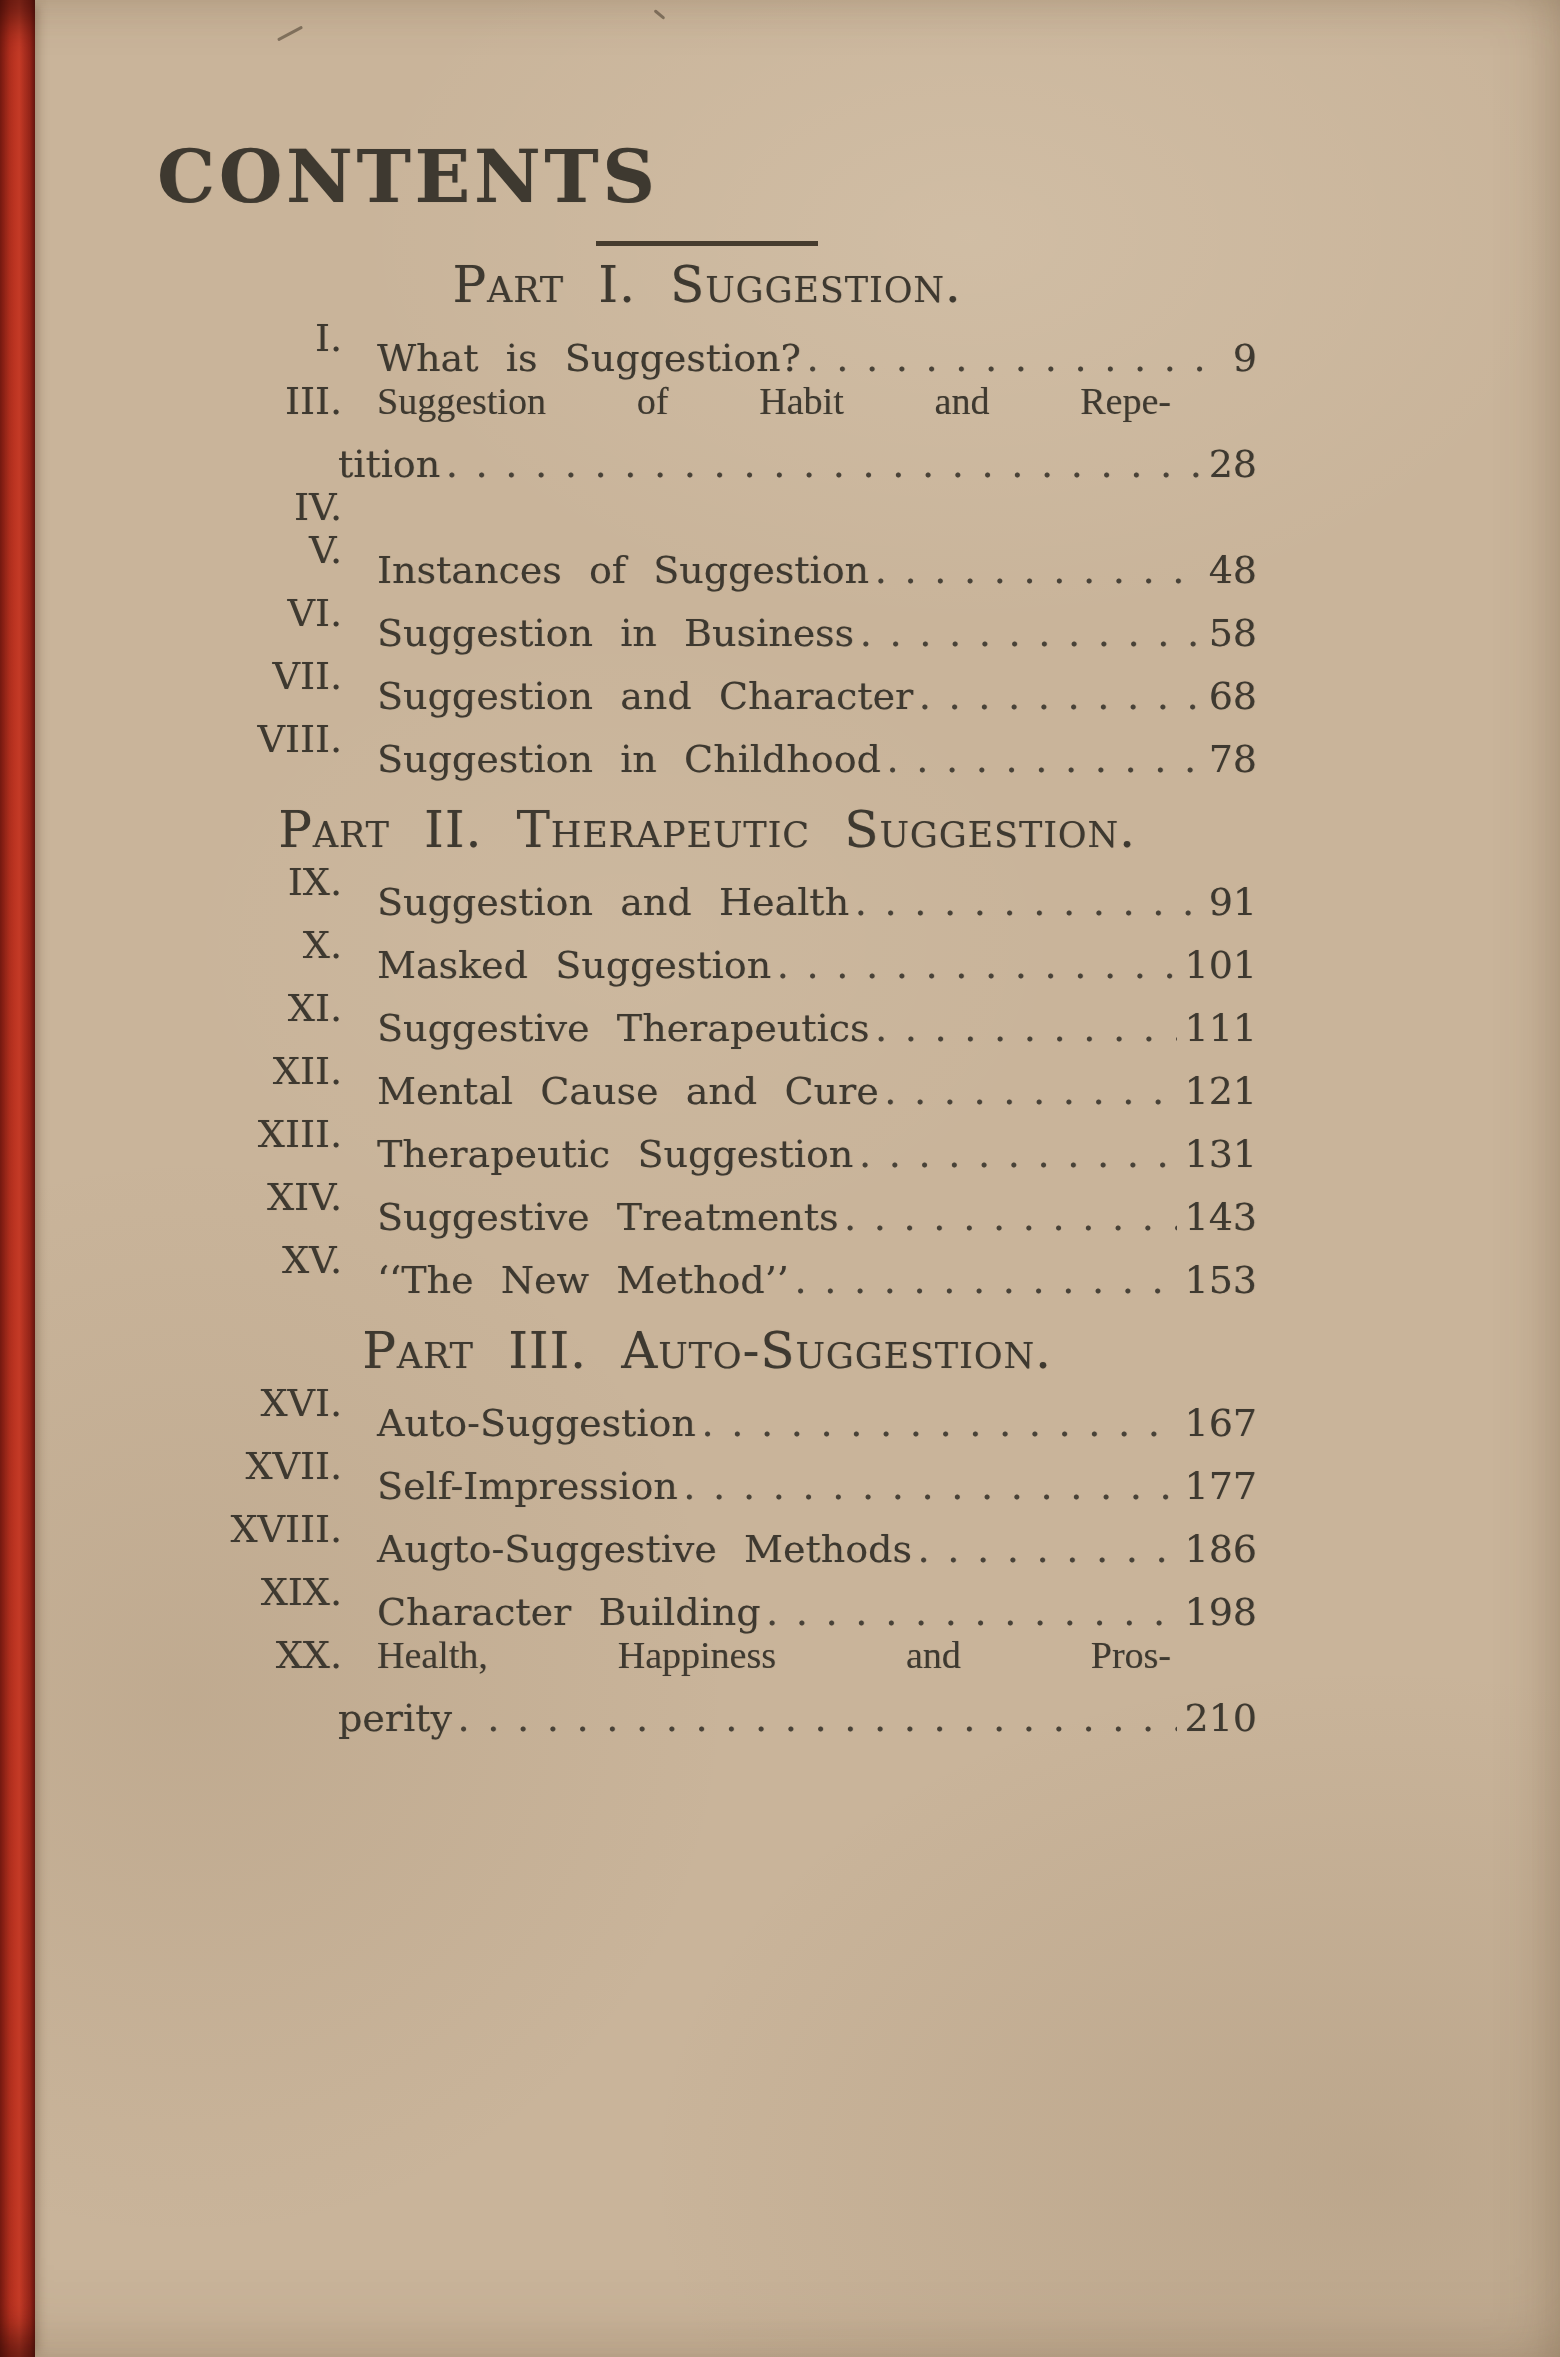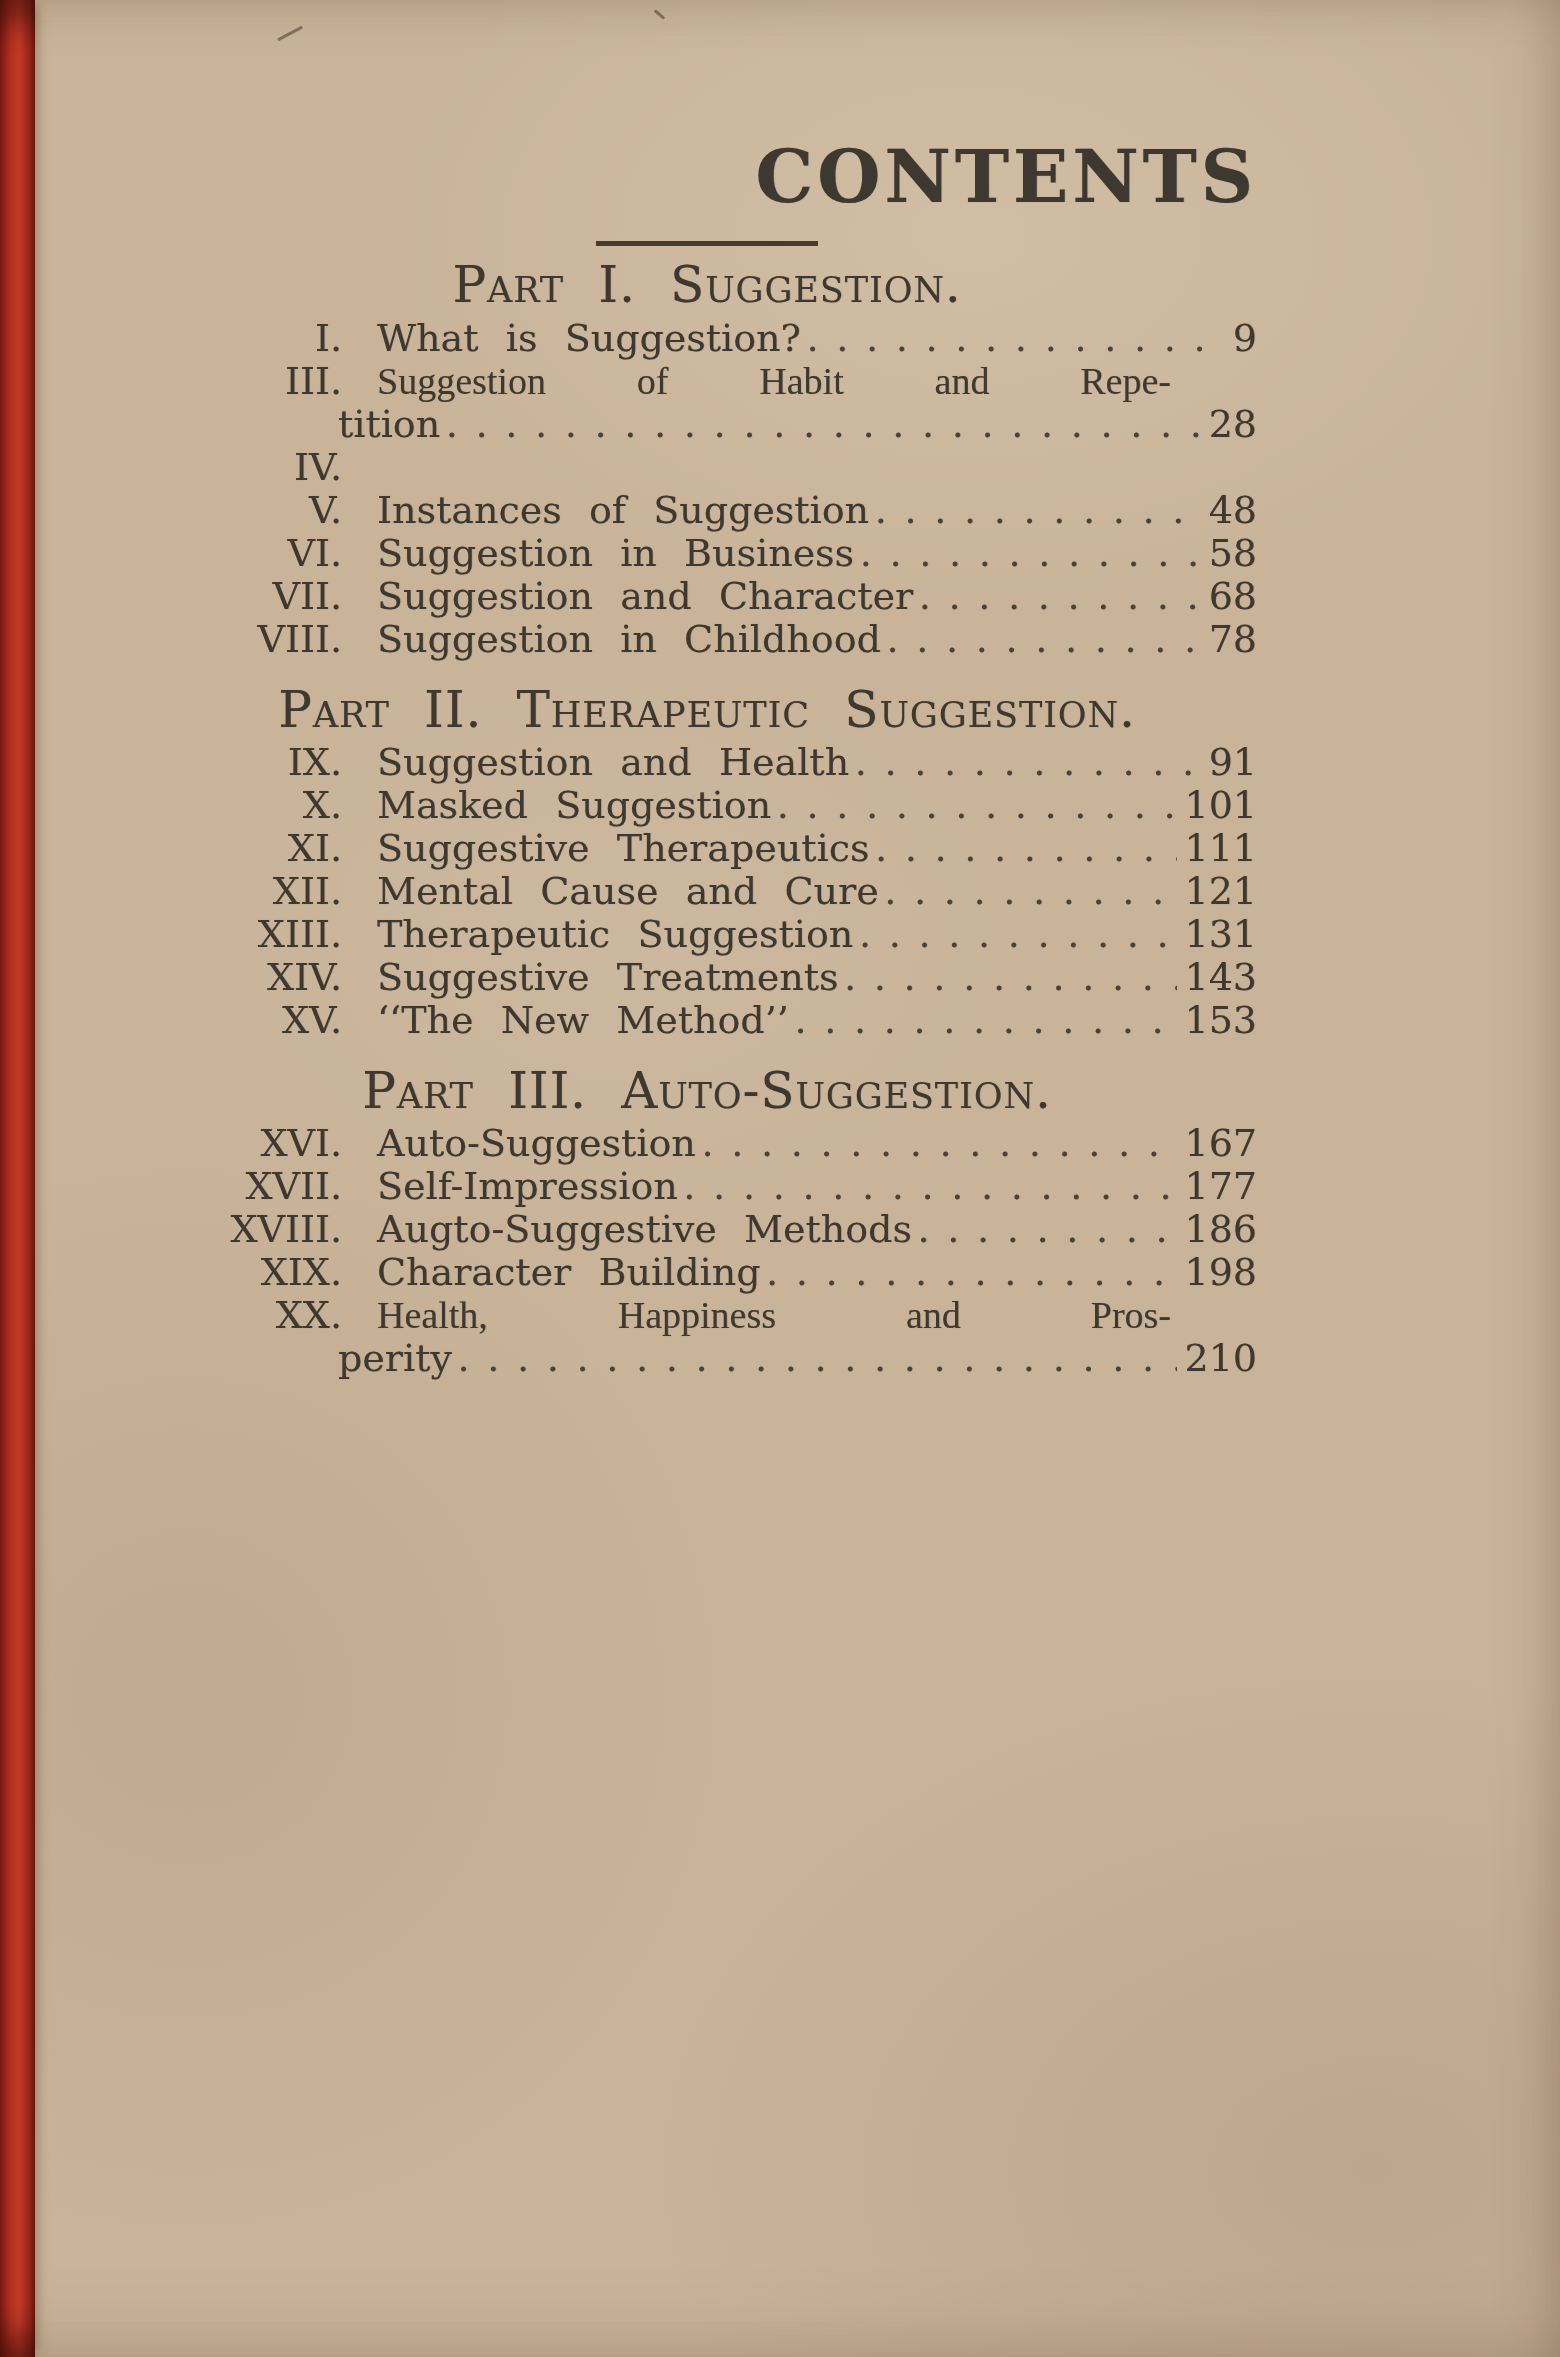--- a/index.html
+++ b/index.html
@@ -37,21 +37,21 @@
   }
   .pen-mark.m1 { left: 276px; top: 32px; width: 28px; height: 2.8px; transform: rotate(-28deg); }
   .pen-mark.m2 { left: 653px; top: 13px; width: 13px; height: 2.8px; transform: rotate(40deg); }
 
   .content {
     position: absolute; left: 157px; top: 140px; width: 1100px;
     text-shadow: 0.4px 0.4px 0.7px rgba(50,42,32,0.35);
   }
 
   .title {
-    text-align: right;
+    text-align: left;
     font-size: 73px;
     font-weight: bold;
     letter-spacing: 3.7px;
     line-height: 1;
   }
 
   .rule {
     width: 222px; height: 4.7px;
     background: #463c2e;
     margin: 28px auto 0 auto;
@@ -74,21 +74,21 @@
     line-height: 43px;
   }
   .num {
     flex: 0 0 220px;
     box-sizing: border-box;
     text-align: right;
     padding-right: 35px;
   }
   .body { flex: 1; min-width: 0; }
 
-  .line { display: flex; align-items: baseline; }
+  .line { display: flex; align-items: baseline; margin-top: 20px; }
 
   .entry-title { word-spacing: 0.4em; white-space: nowrap; }
 
   .leader {
     flex: 1;
     overflow: hidden;
     white-space: nowrap;
     margin: 0 7.5px 0 5.6px;
     opacity: 0.92;
   }

